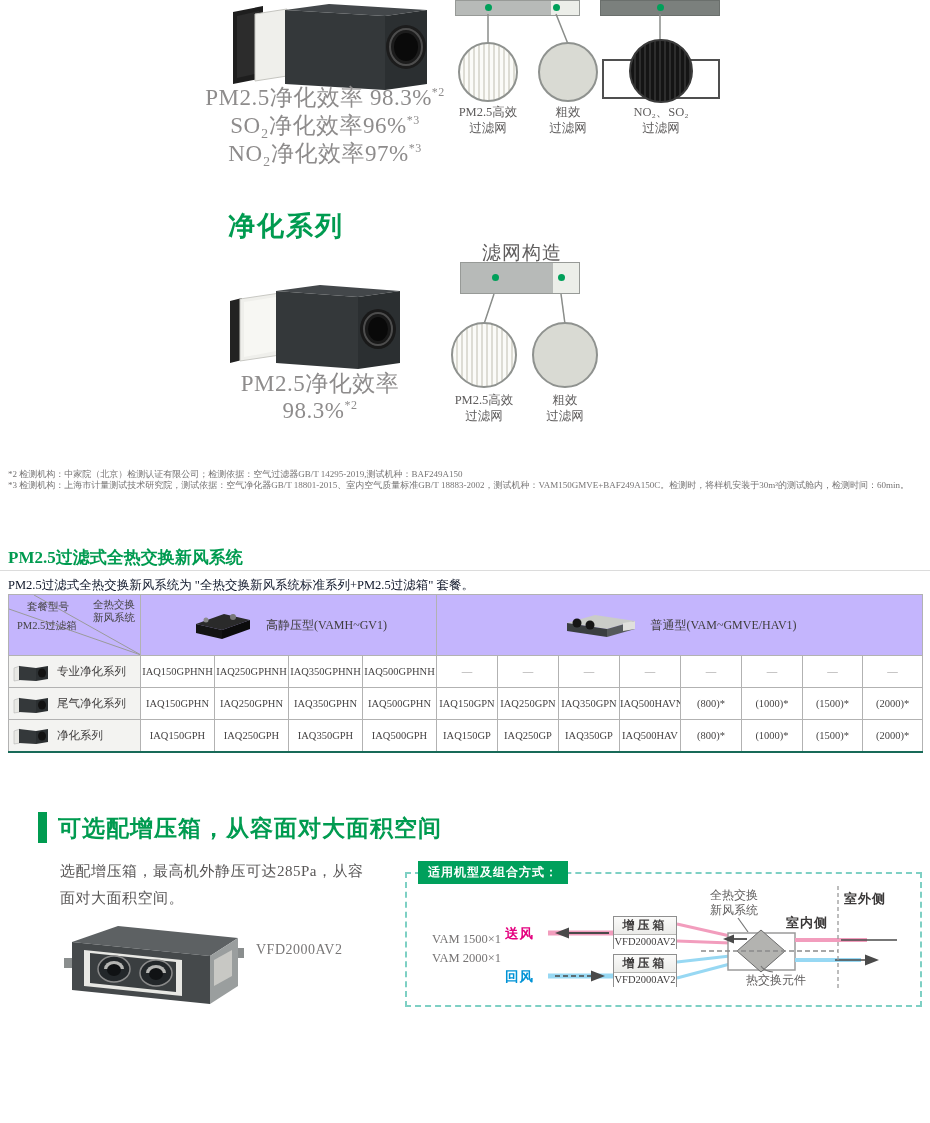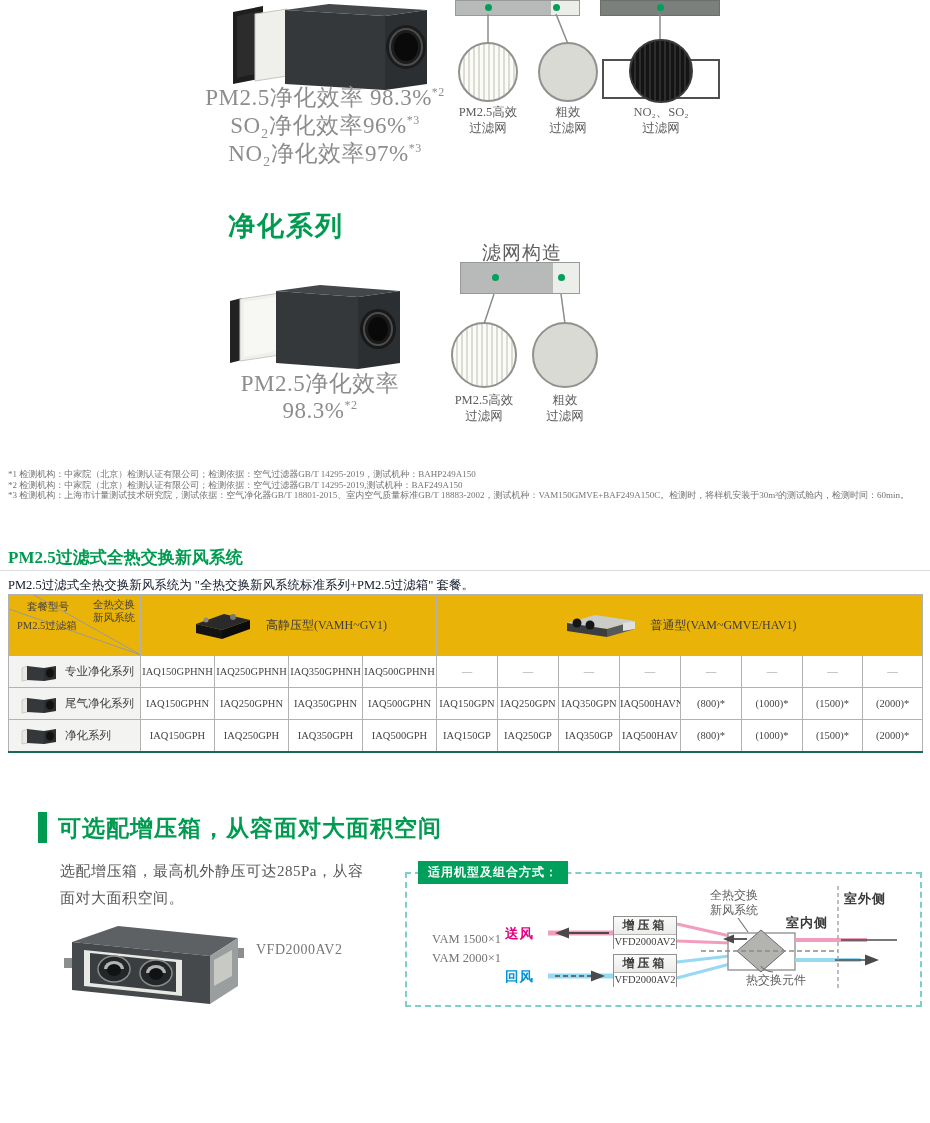--- a/index.html
+++ b/index.html
@@ -30,28 +30,28 @@
   
   .fnotes{position:absolute;font-size:9px;color:#767474;line-height:10.5px;white-space:nowrap;}
 
   
   .sectitle{position:absolute;font-size:17px;font-weight:bold;color:#009b50;}
   .hrline{position:absolute;height:1px;background:#dcdcdc;}
   .subtitle{position:absolute;font-size:12.5px;color:#0f172a;}
 
   table.spec{border-collapse:collapse;table-layout:fixed;width:914px;font-size:10.5px;color:#454343;}
   table.spec td{border:1px solid #b2b2b2;text-align:center;padding:0;overflow:hidden;}
-  table.spec tr.hdr td{background:#eab308;height:60px;}
+  table.spec tr.hdr td{background:#c4b5fd;height:60px;}
   table.spec tr.body{height:32px;}
   table.spec tr.body td.rowlabel{background:#f3f3f1;}
   table.spec tr.last td{border-bottom:2px solid #186a58;}
   .corner{position:relative;width:132px;height:60px;}
   .corner .lbl{position:absolute;font-size:10.5px;color:#454343;}
   .hgroup{display:flex;align-items:center;justify-content:center;gap:12px;font-size:12px;color:#3f3d3d;}
-  .rlabel{display:flex;align-items:center;gap:7px;padding-left:11px;font-size:11.5px;color:#3f3d3d;text-align:left;}
+  .rlabel{display:flex;align-items:center;gap:7px;padding-left:3px;font-size:11.5px;color:#3f3d3d;text-align:left;}
   .dashcell{color:#9b9999;}
 
   
   .boostbar{position:absolute;width:9px;height:31px;background:#009b50;}
   .boosttitle{position:absolute;font-size:23px;font-weight:bold;color:#009b50;letter-spacing:1px;}
   .boostbody{position:absolute;font-size:15px;color:#595757;line-height:27px;letter-spacing:0.5px;}
   .prodlabel{position:absolute;font-size:14px;color:#787676;letter-spacing:0.5px;}
 
   .dashbox{position:absolute;border:2px dashed #7ed0c4;}
   .badge{position:absolute;background:#00a05c;color:#fff;font-size:12px;font-weight:bold;
@@ -160,21 +160,20 @@
     <ellipse cx="150" cy="46" rx="14" ry="16" fill="none" stroke="#4d4d4d" stroke-width="2"></ellipse>
     <ellipse cx="150" cy="46" rx="10" ry="12" fill="#090909"></ellipse>
   </svg>
 
   <div class="abs efftext" style="left:205px;top:370px;width:230px;line-height:27px;">
     <div>PM2.5净化效率</div>
     <div><span>98.3%</span><sup>*2</sup></div>
   </div>
 
   <div class="fnotes" style="left:8px;top:469px;">
-    <div><span>*1</span> <span>检测机构：中家院（北京）检测认证有限公司；检测依据：空气过滤器GB/T 14295-2019，测试机种：BAHP249A150</span></div>
     <div><span>*2</span> <span>检测机构：中家院（北京）检测认证有限公司；检测依据：空气过滤器GB/T 14295-2019,测试机种：BAF249A150</span></div>
     <div><span>*3</span> <span>检测机构：上海市计量测试技术研究院，测试依据：空气净化器GB/T 18801-2015、室内空气质量标准GB/T 18883-2002，测试机种：VAM150GMVE+BAF249A150C。检测时，将样机安装于30m³的测试舱内，检测时间：60min。</span></div>
   </div>
 
   <div class="sectitle" style="left:8px;top:546px;">PM2.5过滤式全热交换新风系统</div>
   <div class="hrline" style="left:0;top:570px;width:930px;"></div>
   <div class="subtitle" style="left:8px;top:577px;">PM2.5过滤式全热交换新风系统为 "全热交换新风系统标准系列+PM2.5过滤箱" 套餐。</div>
 
   <div class="abs" style="left:8px;top:594px;">
     <table class="spec">

